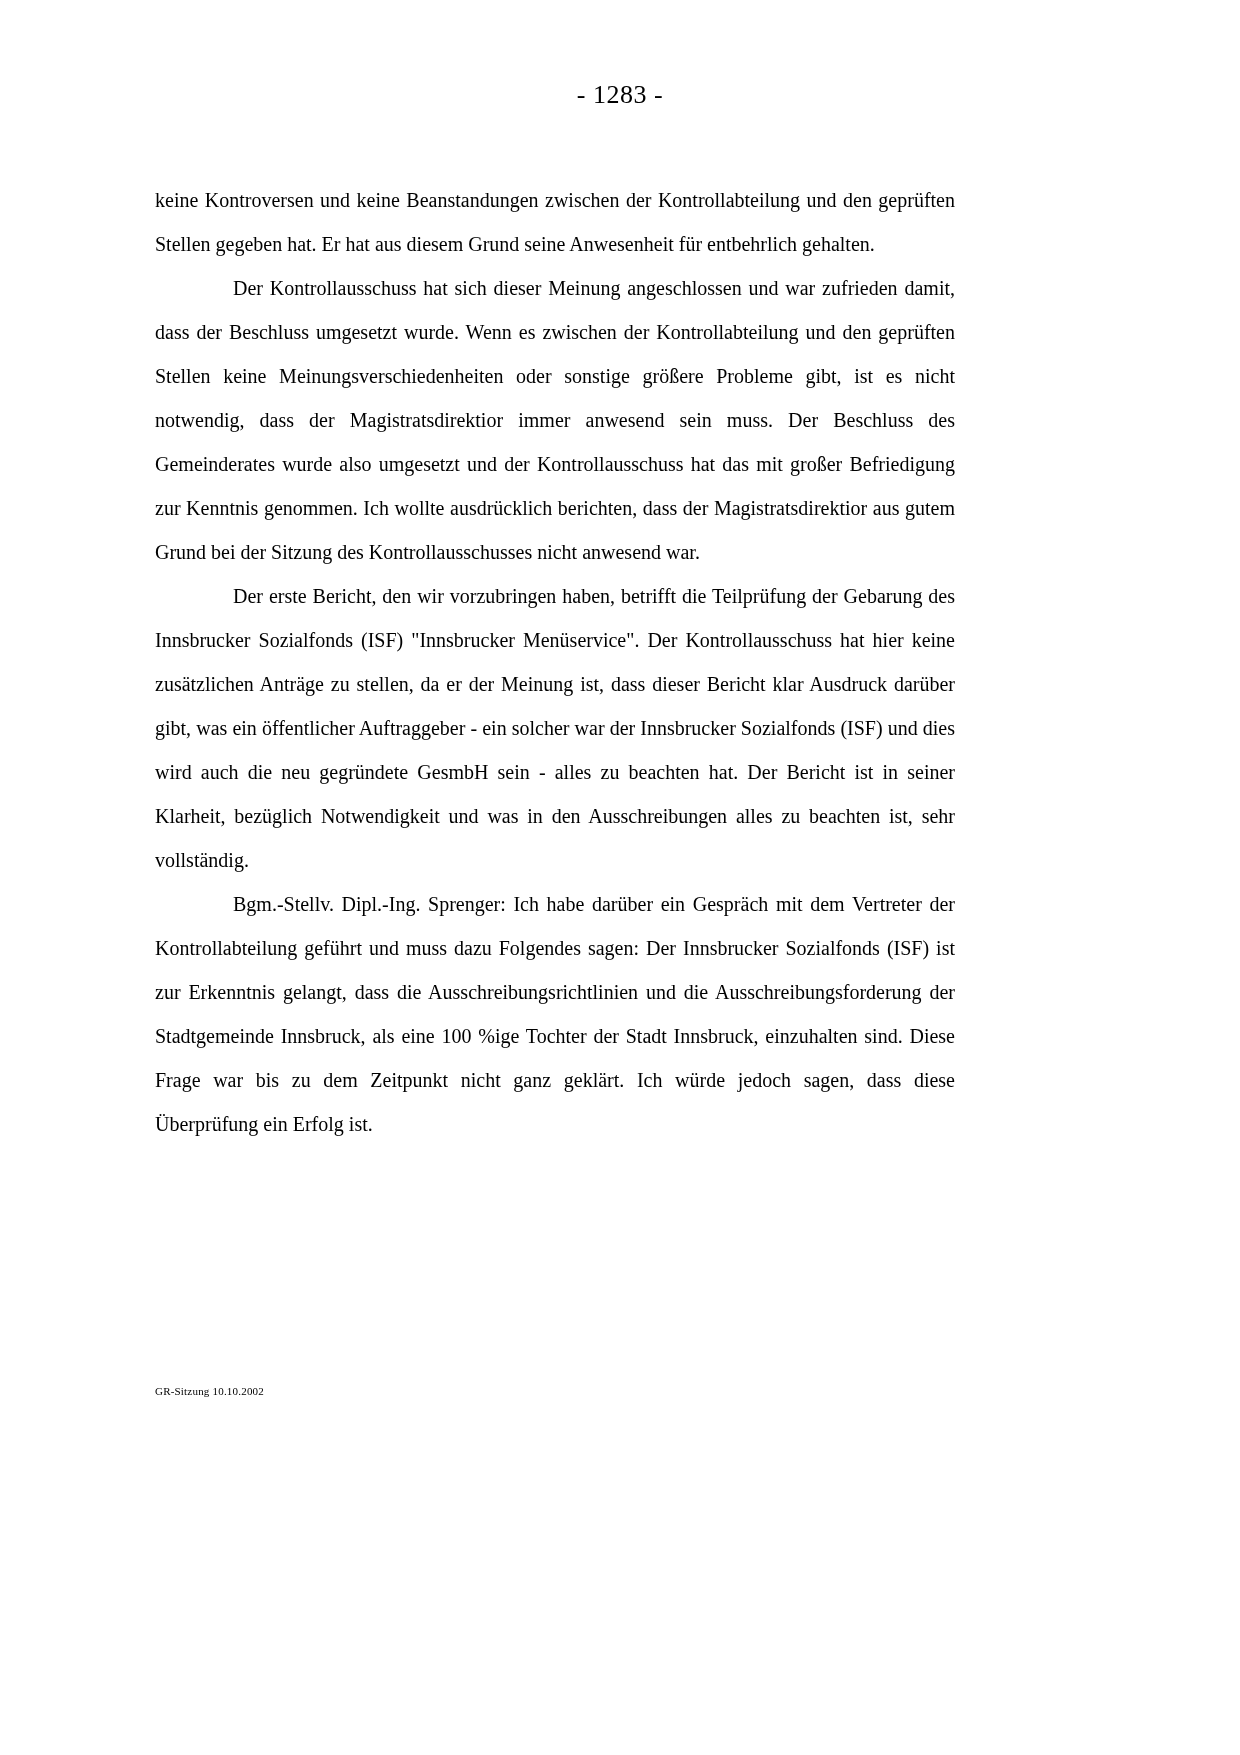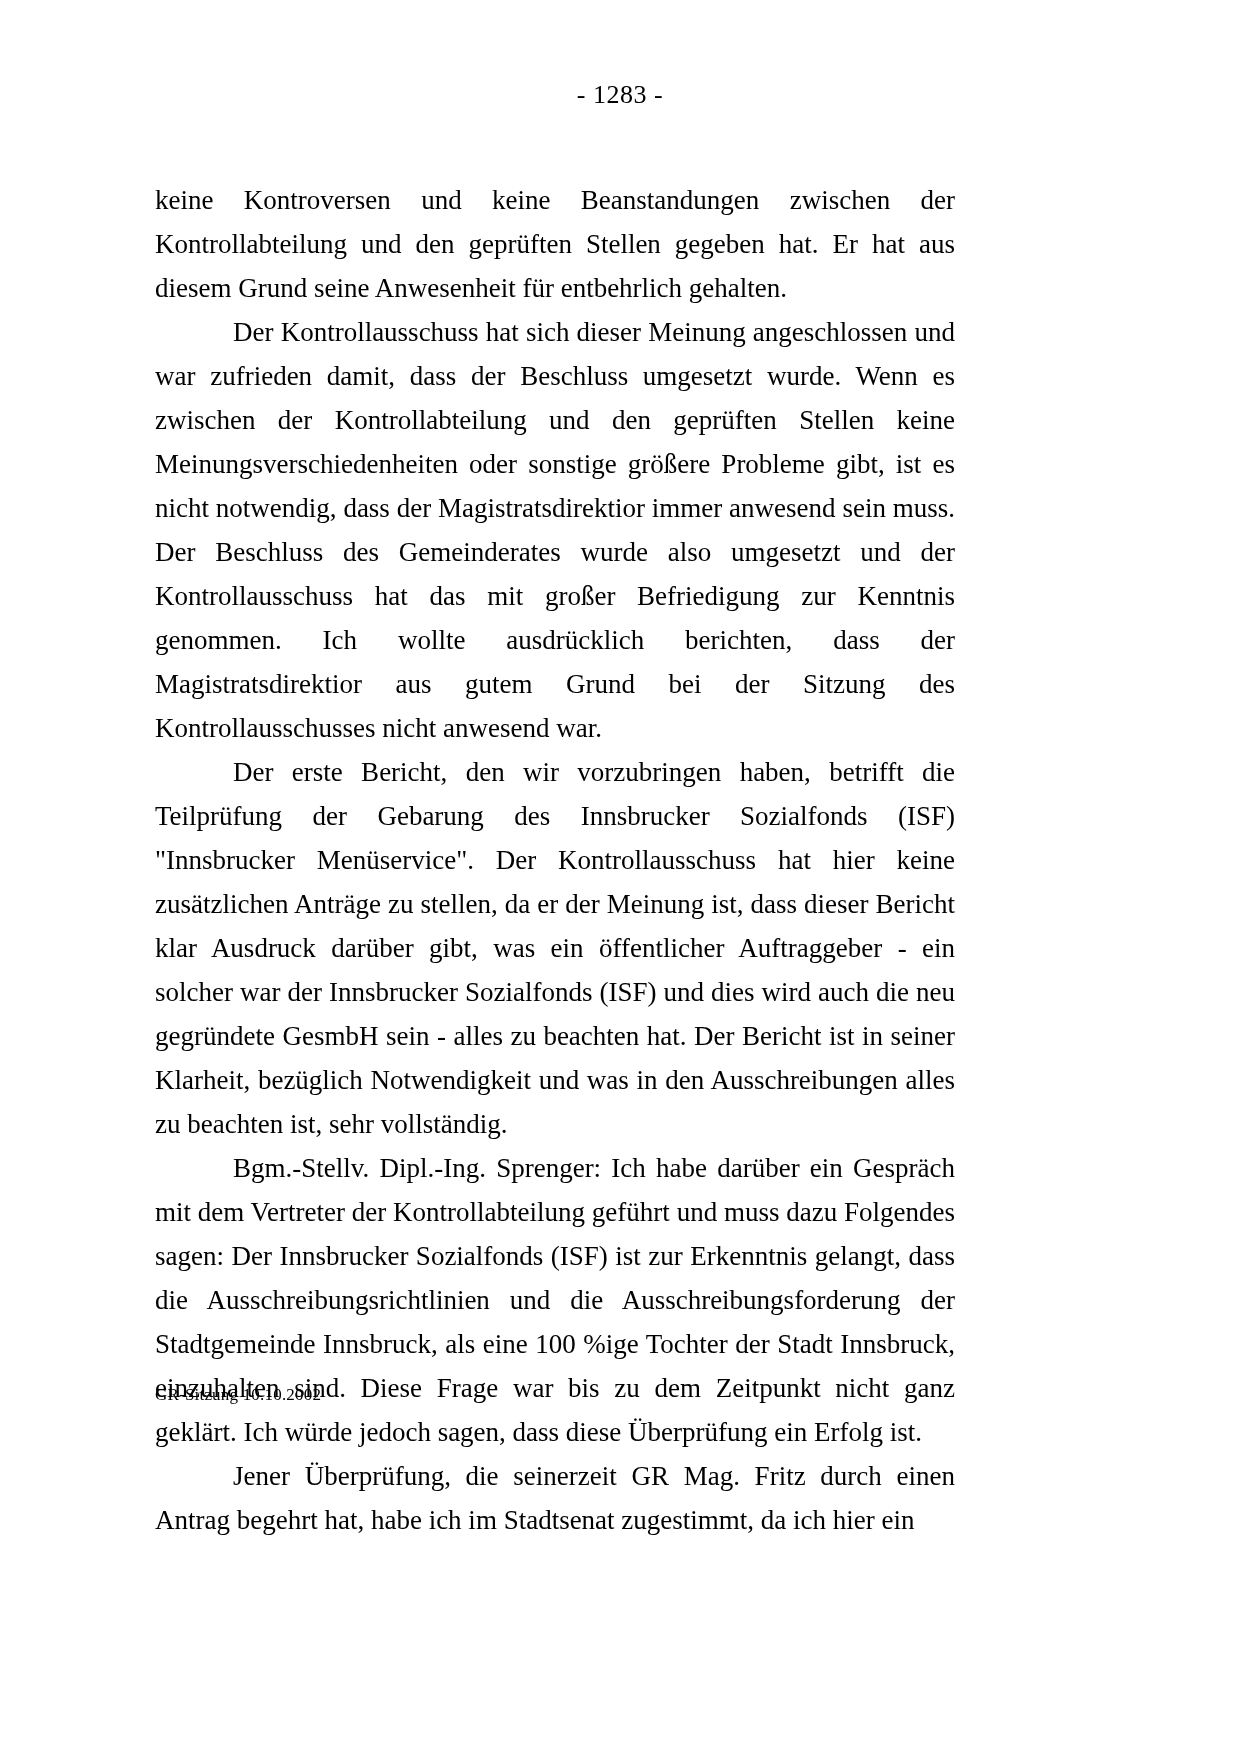--- a/index.html
+++ b/index.html
@@ -30,40 +30,40 @@
     width: 1240px;
     text-align: center;
     font-size: 26px;
     letter-spacing: 0.5px;
   }
   .content {
     position: absolute;
     top: 178px;
     left: 155px;
     width: 800px;
-    font-size: 27px;
+    font-size: 20px;
     line-height: 44px;
     text-align: justify;
     text-justify: inter-word;
   }
   .para {
     margin: 0;
     text-indent: 0;
   }
   .para.indent {
     text-indent: 78px;
   }
   .speaker {
     font-weight: normal;
   }
   .footer {
     position: absolute;
     top: 1385px;
     left: 155px;
-    font-size: 17px;
+    font-size: 11px;
     letter-spacing: 0.2px;
   }
 </style>
 </head>
 <body>
 
 <div class="page">
 
   <div class="page-number">- 1283 -</div>
 
@@ -71,19 +71,18 @@
 
     <p class="para">keine Kontroversen und keine Beanstandungen zwischen der Kontrollabteilung und den geprüften Stellen gegeben hat. Er hat aus diesem Grund seine Anwesenheit für entbehrlich gehalten.</p>
 
     <p class="para indent">Der Kontrollausschuss hat sich dieser Meinung angeschlossen und war zufrieden damit, dass der Beschluss umgesetzt wurde. Wenn es zwischen der Kontrollabteilung und den geprüften Stellen keine Meinungsverschiedenheiten oder sonstige größere Probleme gibt, ist es nicht notwendig, dass der Magistratsdirektior immer anwesend sein muss. Der Beschluss des Gemeinderates wurde also umgesetzt und der Kontrollausschuss hat das mit großer Befriedigung zur Kenntnis genommen. Ich wollte ausdrücklich berichten, dass der Magistratsdirektior aus gutem Grund bei der Sitzung des Kontrollausschusses nicht anwesend war.</p>
 
     <p class="para indent">Der erste Bericht, den wir vorzubringen haben, betrifft die Teilprüfung der Gebarung des Innsbrucker Sozialfonds (ISF) "Innsbrucker Menüservice". Der Kontrollausschuss hat hier keine zusätzlichen Anträge zu stellen, da er der Meinung ist, dass dieser Bericht klar Ausdruck darüber gibt, was ein öffentlicher Auftraggeber - ein solcher war der Innsbrucker Sozialfonds (ISF) und dies wird auch die neu gegründete GesmbH sein - alles zu beachten hat. Der Bericht ist in seiner Klarheit, bezüglich Notwendigkeit und was in den Ausschreibungen alles zu beachten ist, sehr vollständig.</p>
 
 
     <p class="para indent"><span class="speaker">Bgm.-Stellv. Dipl.-Ing. Sprenger:</span><span> Ich habe darüber ein Gespräch mit dem Vertreter der Kontrollabteilung geführt und muss dazu Folgendes sagen: Der Innsbrucker Sozialfonds (ISF) ist zur Erkenntnis gelangt, dass die Ausschreibungsrichtlinien und die Ausschreibungsforderung der Stadtgemeinde Innsbruck, als eine 100 %ige Tochter der Stadt Innsbruck, einzuhalten sind. Diese Frage war bis zu dem Zeitpunkt nicht ganz geklärt. Ich würde jedoch sagen, dass diese Überprüfung ein Erfolg ist.</span></p>
 
-    <p class="para indent">Jener Überprüfung, die seinerzeit GR Mag. Fritz durch einen Antrag begehrt hat, habe ich im Stadtsenat zugestimmt, da ich hier ein</p>
 
   </div>
 
   <div class="footer">GR-Sitzung 10.10.2002</div>
 
 </div>
 
 </body></html>

